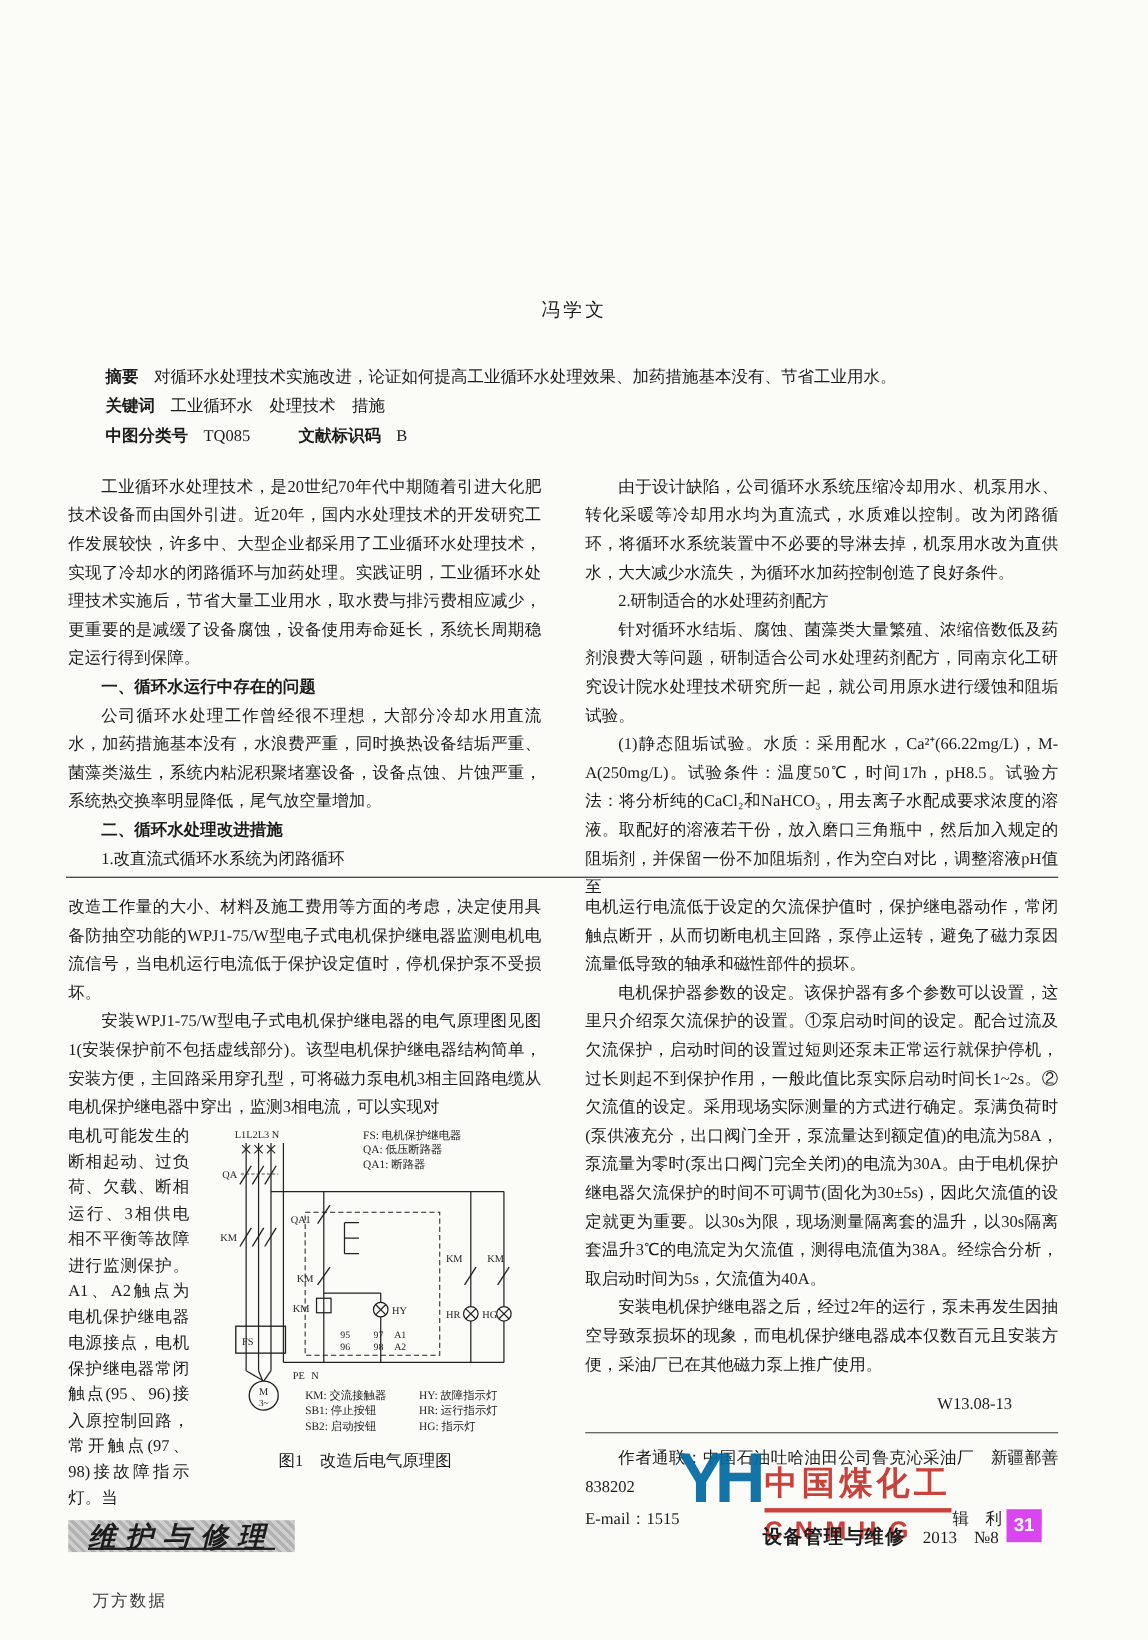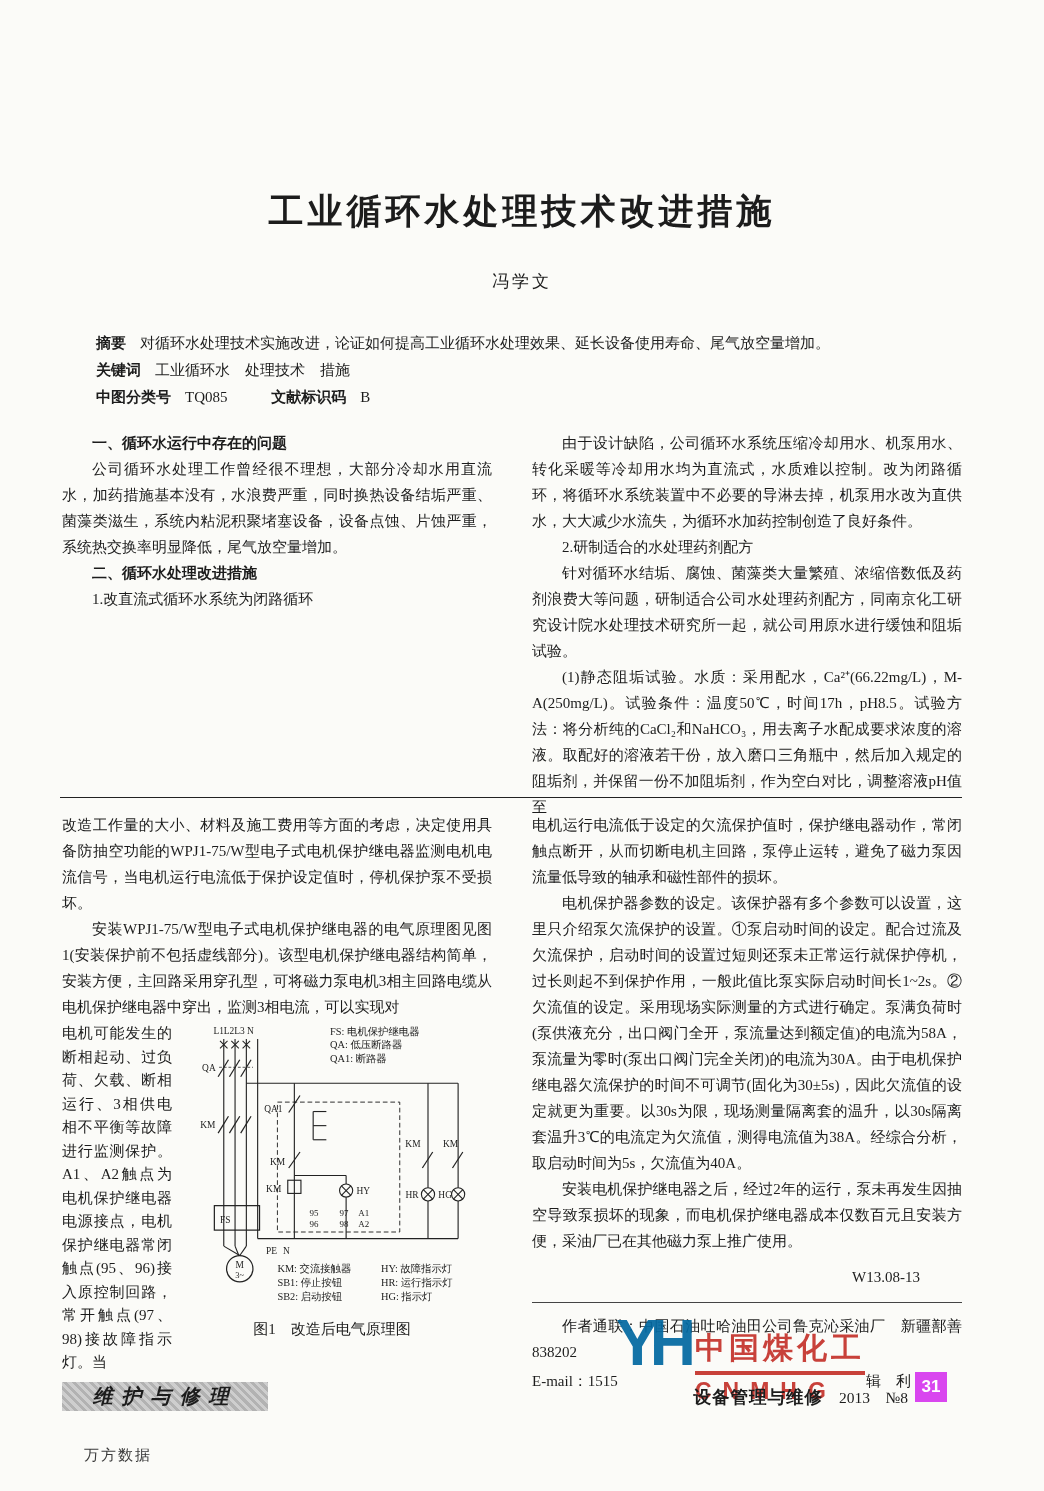--- a/index.html
+++ b/index.html
@@ -54,58 +54,58 @@
   }
   .wm-en {
     font-family:"Liberation Sans", sans-serif; font-size:23px; font-weight:bold;
     color:#c5342c; letter-spacing:11px; margin-top:3px;
   }
   .footer-band {
     position:absolute; left:62px; top:1382px; width:206px; height:29px;
     background:repeating-linear-gradient(45deg,#cecece 0 3px,#b2b2b2 3px 6px);
     display:flex; align-items:center; justify-content:center;
   }
-  .footer-band span { font-weight:bold; font-style:italic; font-size:20px; letter-spacing:9px; }
+  .footer-band span { font-weight:bold; font-style:italic; font-size:25px; letter-spacing:9px;text-decoration:underline; }
   .footer-right {
     position:absolute; top:1385px; left:532px; width:376px;
     display:flex; justify-content:flex-end; align-items:baseline; gap:16px;
   }
   .journal-name { font-weight:bold; font-size:17.5px; letter-spacing:1px; }
   .journal-issue { font-size:15.5px; }
   .page-box {
     position:absolute; left:915px; top:1372px; width:32px; height:30px;
     background:#d946ef; color:#fff; font-size:17px; font-weight:bold;
     display:flex; align-items:center; justify-content:center;
     font-family:"Liberation Sans", sans-serif;
   }
   .wanfang { position:absolute; left:84px; top:1446px; font-size:15px; color:#3a3a3a; letter-spacing:2px; }
   svg text { font-family:"Liberation Serif", serif; fill:#1c1c1c; }
 </style>
 </head>
 <body>
 
 <div class="page">
 
-  <h1 class="title">工业循环水处理技术改进措施</h1>
   <div class="author">冯学文</div>
 
   <div class="abstract">
     <div class="abs-row">
-      <span class="lbl">摘要</span><span>对循环水处理技术实施改进，论证如何提高工业循环水处理效果、延长设备使用寿命、尾气放空量增加。</span>
+      <span class="lbl">摘要</span><span>对循环水处理技术实施改进，论证如何提高工业循环水处理效果、加药措施基本没有、节省工业用水。</span>
     </div>
     <div class="abs-row">
       <span class="lbl">关键词</span><span>工业循环水　处理技术　措施</span>
     </div>
     <div class="abs-row">
       <span class="lbl">中图分类号</span><span>TQ085</span>
       <span class="lbl gap">文献标识码</span><span>B</span>
     </div>
   </div>
 
   <div class="col col-tl">
+    <p class="ind">工业循环水处理技术，是20世纪70年代中期随着引进大化肥技术设备而由国外引进。近20年，国内水处理技术的开发研究工作发展较快，许多中、大型企业都采用了工业循环水处理技术，实现了冷却水的闭路循环与加药处理。实践证明，工业循环水处理技术实施后，节省大量工业用水，取水费与排污费相应减少，更重要的是减缓了设备腐蚀，设备使用寿命延长，系统长周期稳定运行得到保障。</p>
     <p class="ind b">一、循环水运行中存在的问题</p>
     <p class="ind">公司循环水处理工作曾经很不理想，大部分冷却水用直流水，加药措施基本没有，水浪费严重，同时换热设备结垢严重、菌藻类滋生，系统内粘泥积聚堵塞设备，设备点蚀、片蚀严重，系统热交换率明显降低，尾气放空量增加。</p>
     <p class="ind b">二、循环水处理改进措施</p>
     <p class="ind">1.改直流式循环水系统为闭路循环</p>
   </div>
 
   <div class="col col-tr">
     <p class="ind">由于设计缺陷，公司循环水系统压缩冷却用水、机泵用水、转化采暖等冷却用水均为直流式，水质难以控制。改为闭路循环，将循环水系统装置中不必要的导淋去掉，机泵用水改为直供水，大大减少水流失，为循环水加药控制创造了良好条件。</p>
     <p class="ind">2.研制适合的水处理药剂配方</p>
     <p class="ind">针对循环水结垢、腐蚀、菌藻类大量繁殖、浓缩倍数低及药剂浪费大等问题，研制适合公司水处理药剂配方，同南京化工研究设计院水处理技术研究所一起，就公司用原水进行缓蚀和阻垢试验。</p>

